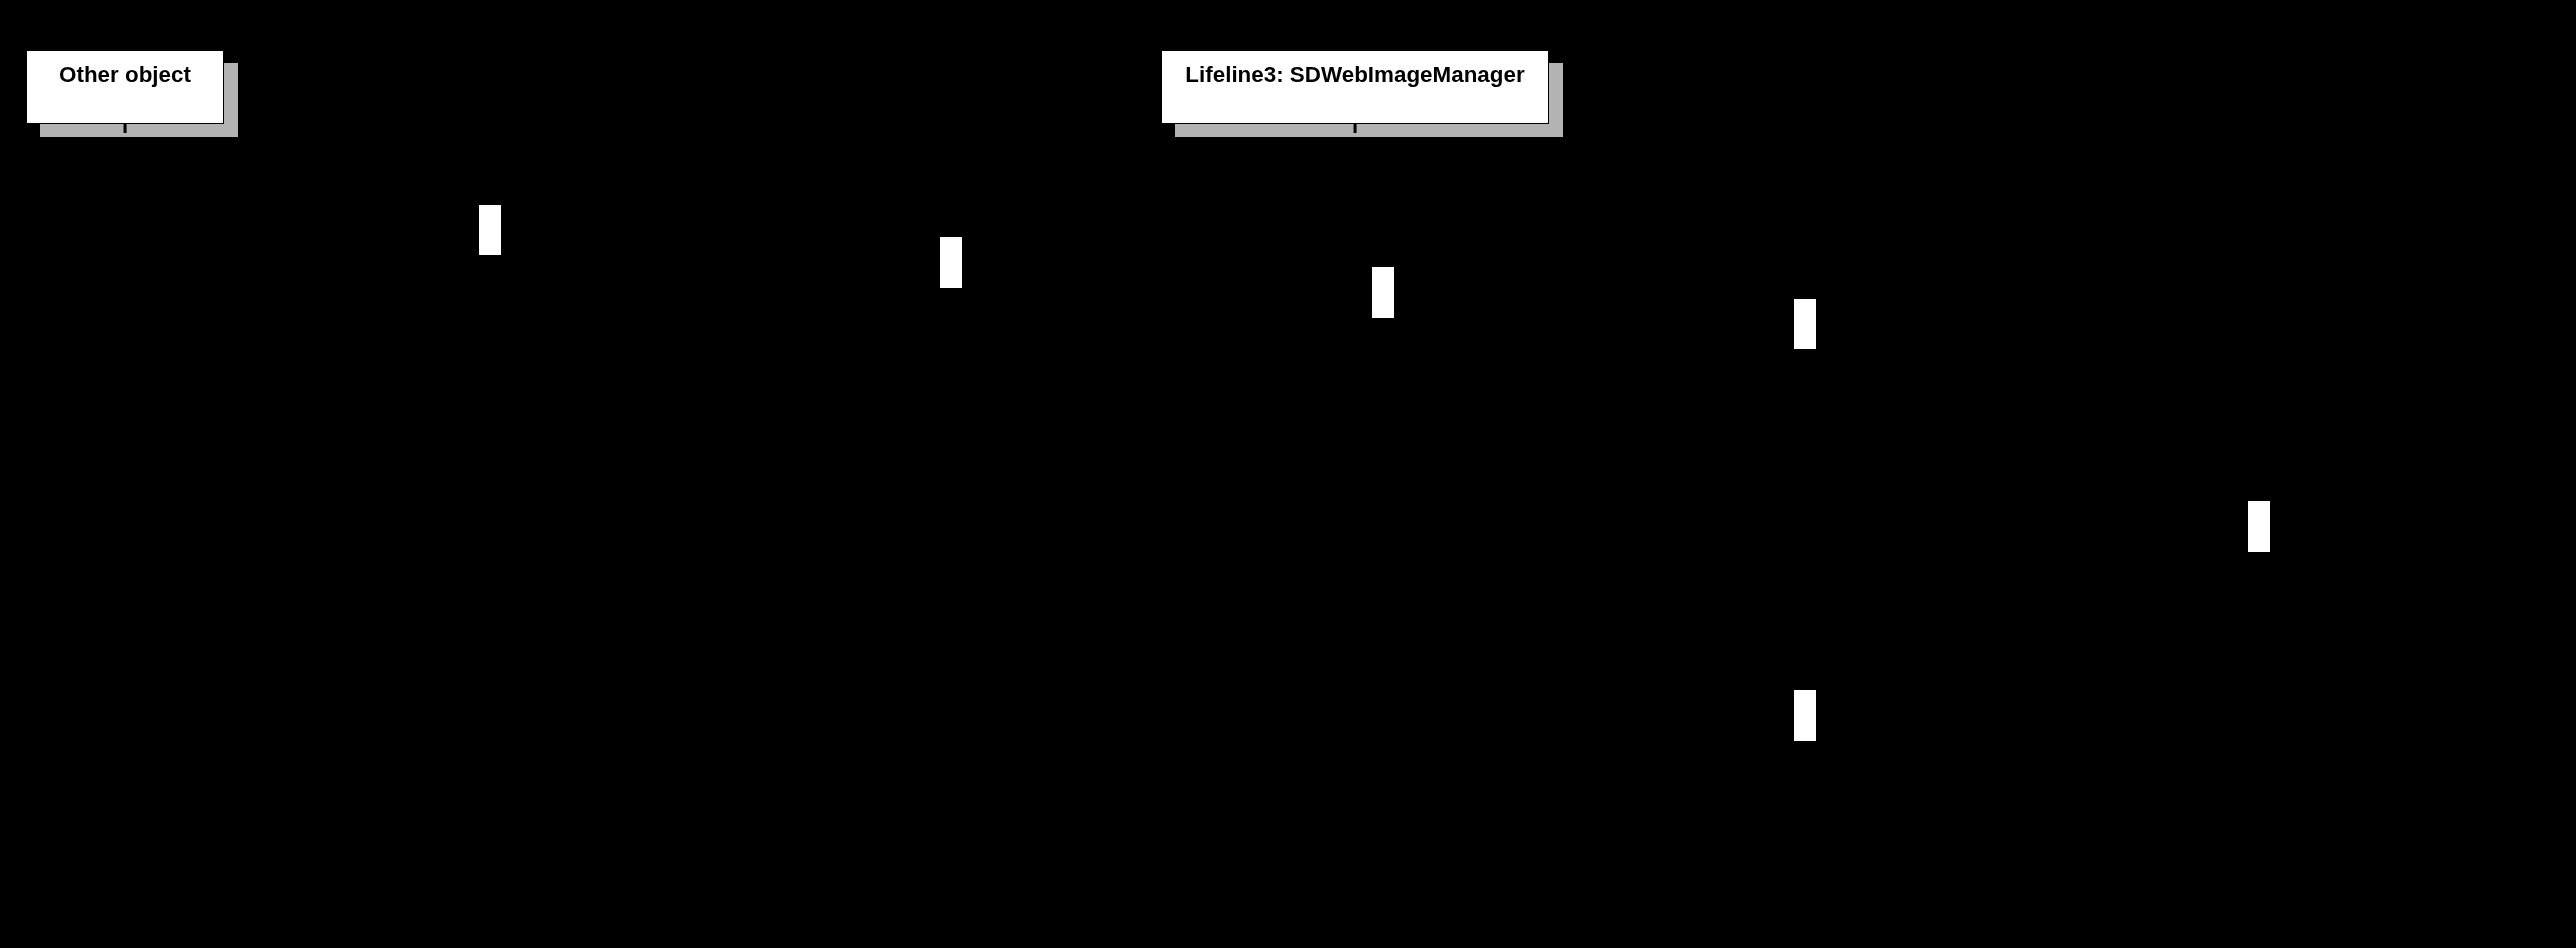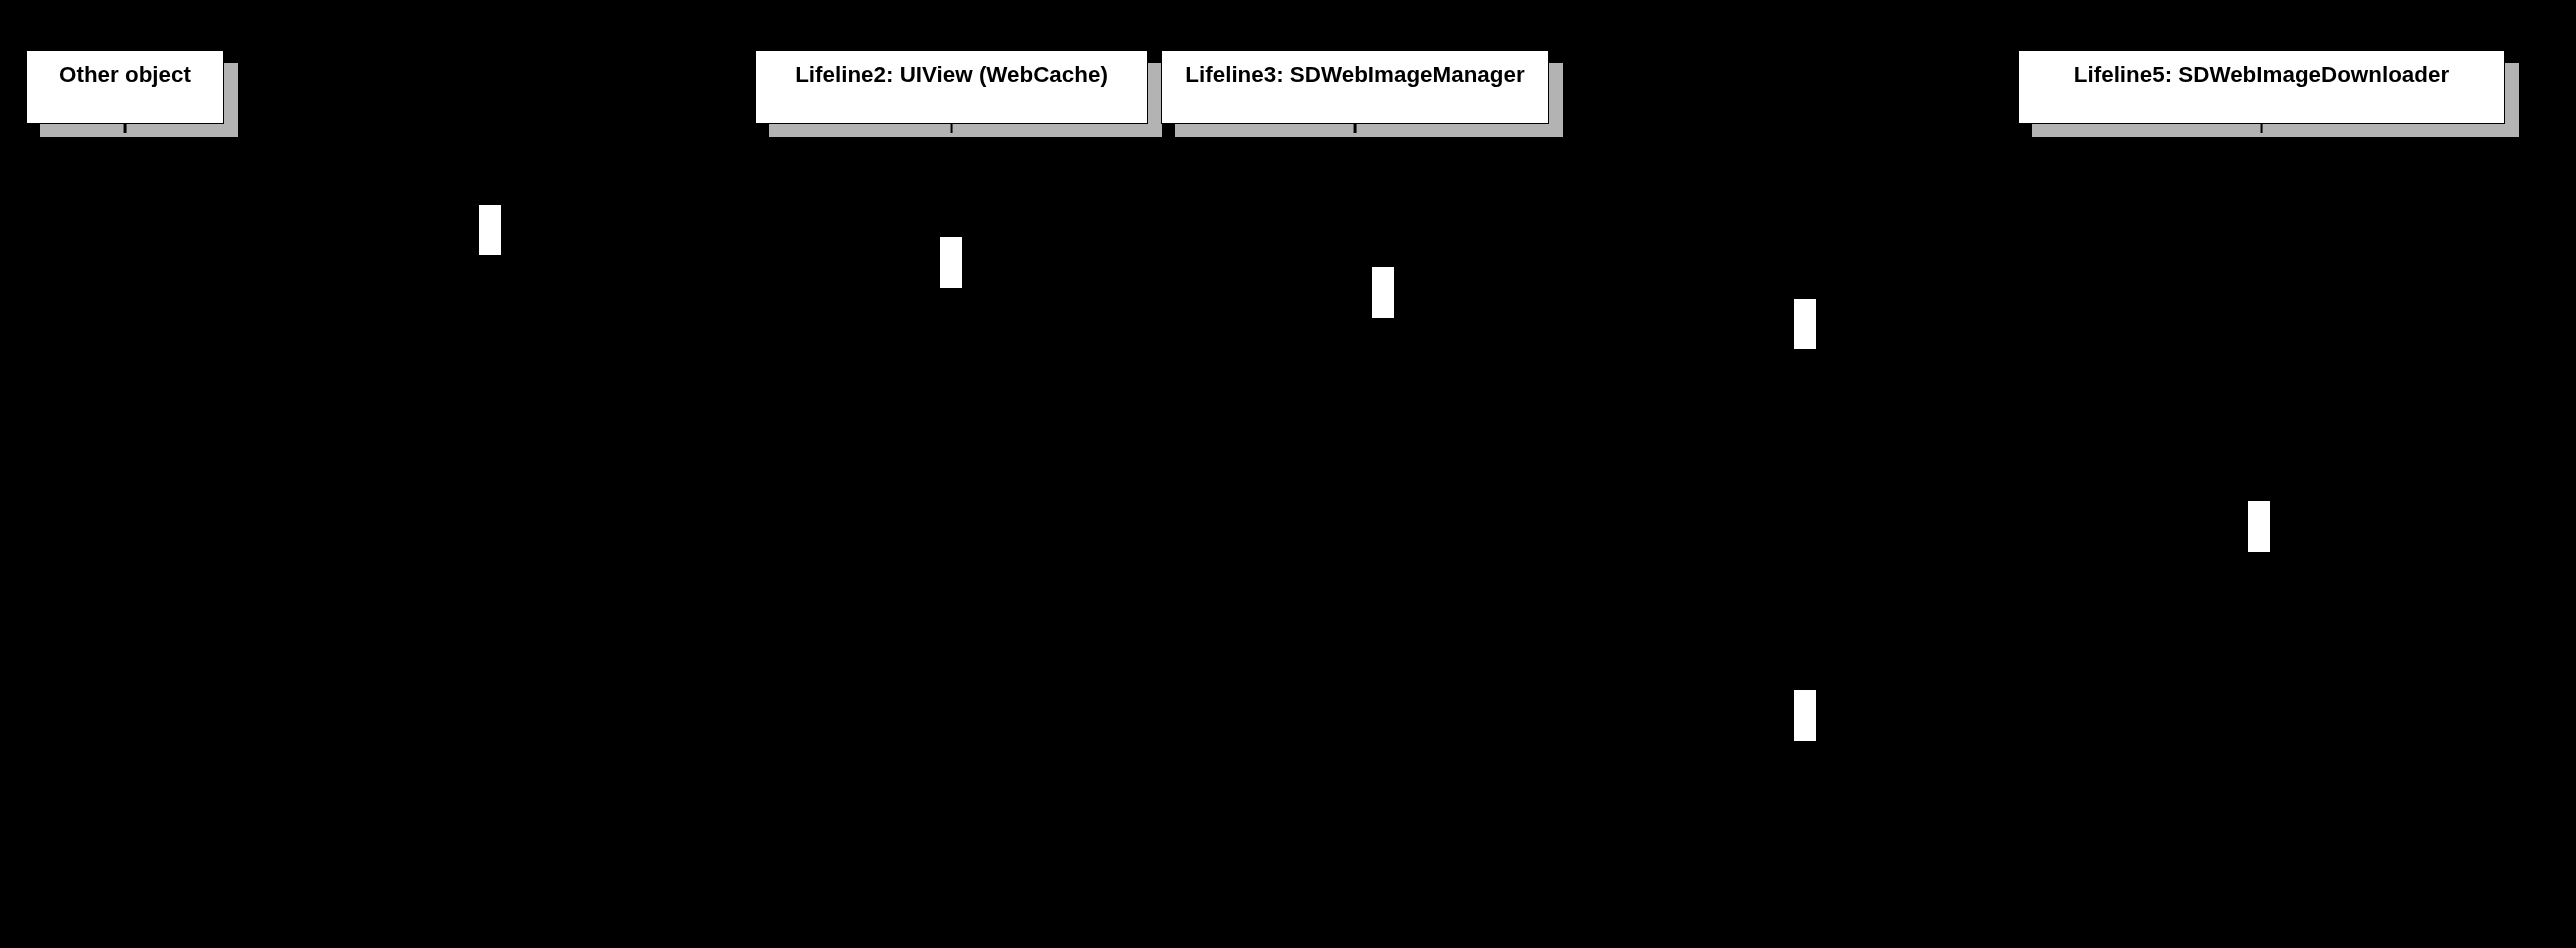--- a/index.html
+++ b/index.html
@@ -61,44 +61,30 @@
 
   <div class="head" style="left: 26px; top: 50px; width: 198px; height: 74px;">
     <div class="shadow"></div>
     <div class="box">
       <span class="label">Other object</span>
     </div>
     <div class="tick"></div>
   </div>
 
 
-  <div class="head" style="left: 755px; top: 50px; width: 393px; height: 74px;">
-    <div class="shadow"></div>
-    <div class="box">
-      <span class="label">Lifeline2: UIView (WebCache)</span>
-    </div>
-    <div class="tick"></div>
-  </div>
 
   <div class="head" style="left: 1161px; top: 50px; width: 388px; height: 74px;">
     <div class="shadow"></div>
     <div class="box">
       <span class="label">Lifeline3: SDWebImageManager</span>
     </div>
     <div class="tick"></div>
   </div>
 
 
-  <div class="head" style="left: 2018px; top: 50px; width: 487px; height: 74px;">
-    <div class="shadow"></div>
-    <div class="box">
-      <span class="label">Lifeline5: SDWebImageDownloader</span>
-    </div>
-    <div class="tick"></div>
-  </div>
 
   <div class="activation" style="left: 478px; top: 204px; width: 24px; height: 52px;"></div>
   <div class="activation" style="left: 939px; top: 236px; width: 24px; height: 53px;"></div>
   <div class="activation" style="left: 1371px; top: 266px; width: 24px; height: 53px;"></div>
   <div class="activation" style="left: 1793px; top: 298px; width: 24px; height: 52px;"></div>
   <div class="activation" style="left: 2247px; top: 500px; width: 24px; height: 53px;"></div>
   <div class="activation" style="left: 1793px; top: 689px; width: 24px; height: 53px;"></div>
 
 </div>
 

